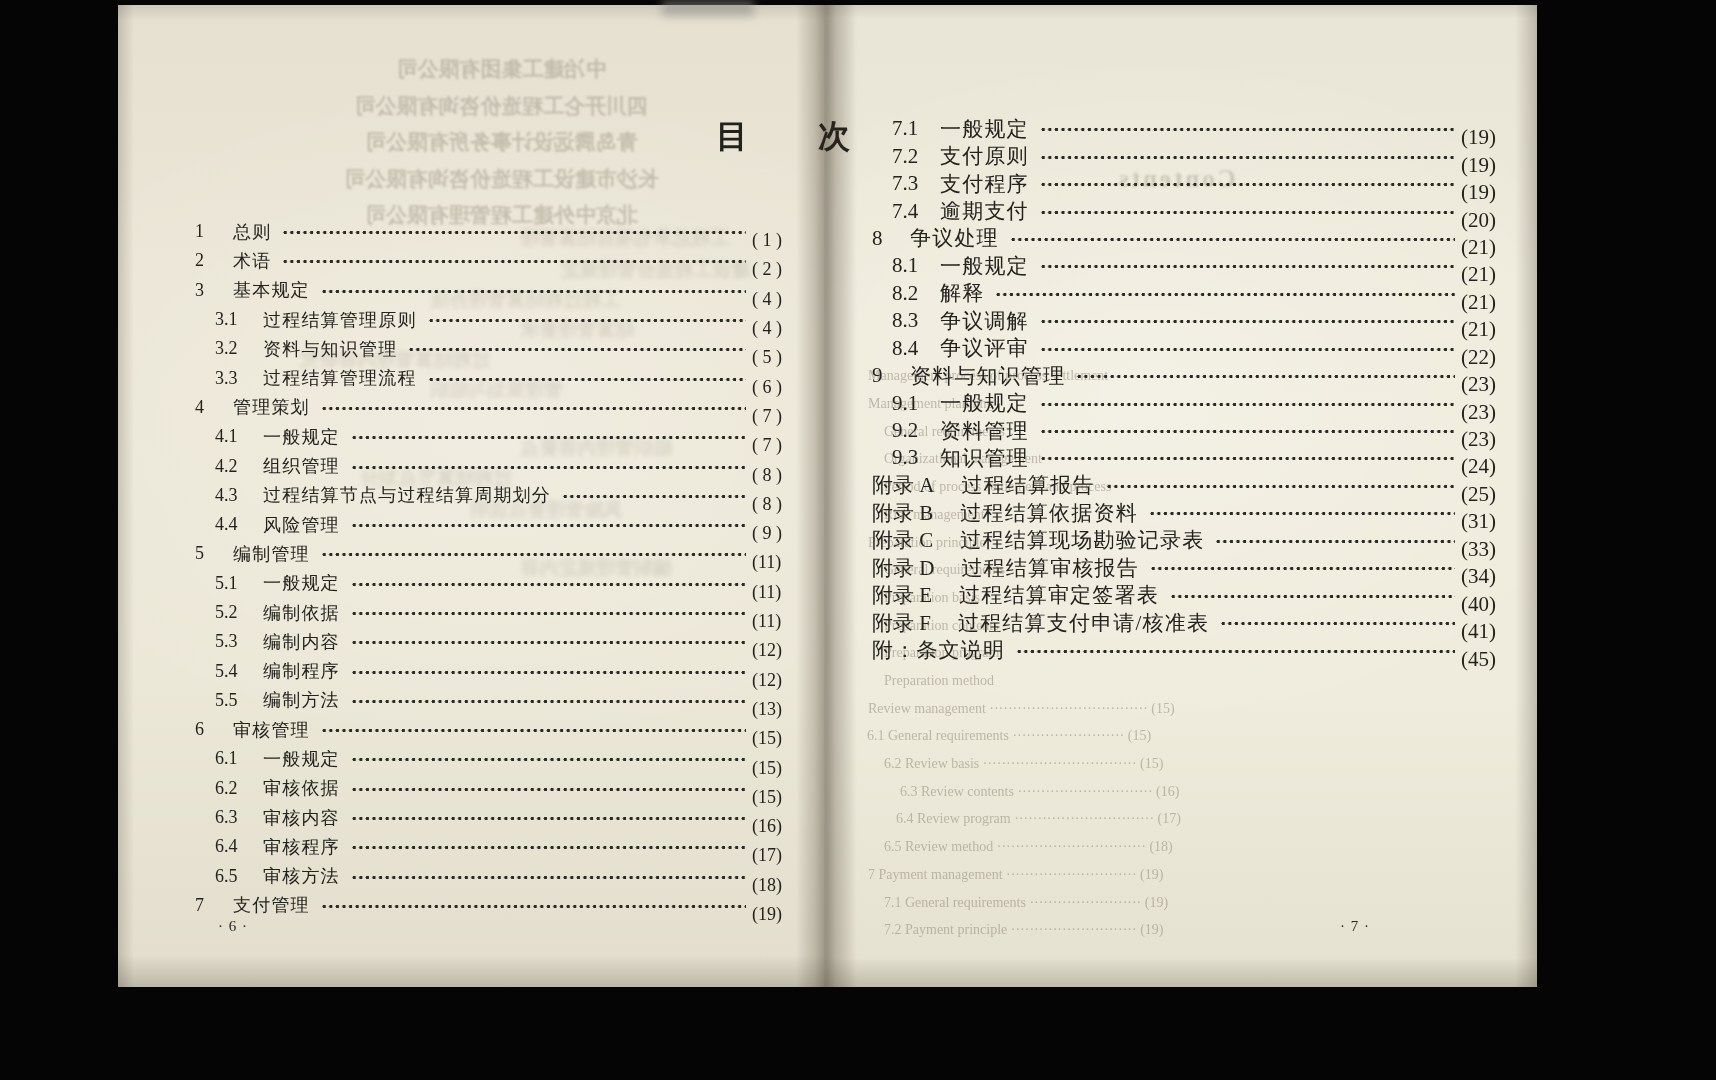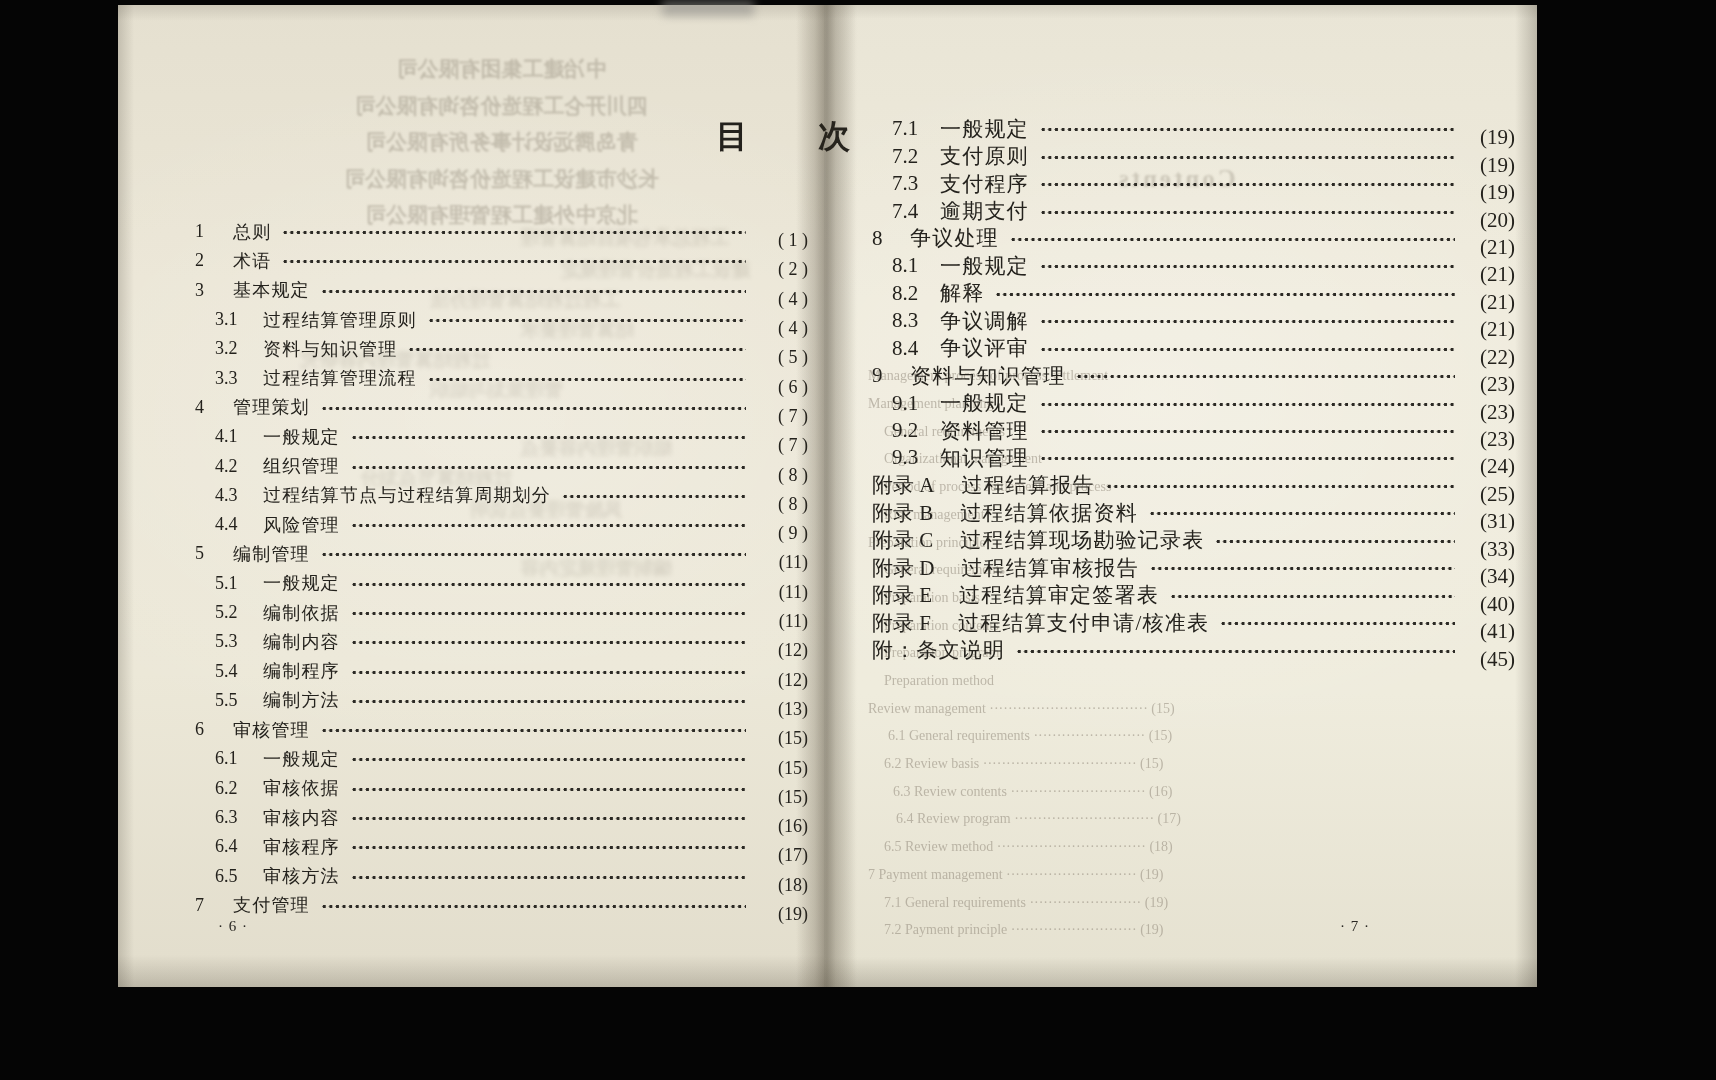--- a/index.html
+++ b/index.html
@@ -65,21 +65,21 @@
   .toc-right .toc-row{height:27.45px;}
   .num{white-space:nowrap;flex:0 0 auto;}
   .lvl1 .num{min-width:15px;margin-right:23px;}
   .lvl2{padding-left:20px;}
   .lvl2 .num{min-width:32px;margin-right:16px;}
   .lvl0 .num{margin-right:27px;}
   .lbl{white-space:nowrap;letter-spacing:1.2px;flex:0 0 auto;}
   .dots{flex:1 1 auto;height:7px;margin:0 6px 0 11px;align-self:center;position:relative;top:1px;
     background-image:radial-gradient(circle at 3.2px 3.5px,#2b2924 1.6px,rgba(0,0,0,0) 2px);
     background-size:6.6px 7px;background-repeat:repeat-x;background-position:left center;}
-  .pg{flex:0 0 auto;text-align:right;white-space:pre;margin-top:18px;}
+  .pg{flex:0 0 auto;text-align:left;white-space:pre;margin-top:18px;}
   .toc-left .pg{width:56px;}
   .toc-right .pg{width:54px;}
   
   .footer{position:absolute;top:913px;font-size:15px;color:#2a2823;letter-spacing:1px;z-index:3;}
   .f-left{left:100px;}
   .f-right{left:516px;}
 </style>
 </head>
 <body>
 
@@ -385,21 +385,21 @@
     <span class="ghost-en-line" style="left: 60px; top: 446px;">Organizational management</span>
     <span class="ghost-en-line" style="left: 60px; top: 474px;">Period of process settlement and process</span>
     <span class="ghost-en-line" style="left: 60px; top: 502px;">Risk management</span>
     <span class="ghost-en-line" style="left: 44px; top: 530px;">Preparation principle</span>
     <span class="ghost-en-line" style="left: 60px; top: 557px;">General requirements</span>
     <span class="ghost-en-line" style="left: 60px; top: 585px;">Preparation basis</span>
     <span class="ghost-en-line" style="left: 60px; top: 613px;">Preparation contents</span>
     <span class="ghost-en-line" style="left: 60px; top: 640px;">Preparation program</span>
     <span class="ghost-en-line" style="left: 60px; top: 668px;">Preparation method</span>
     <span class="ghost-en-line" style="left: 44px; top: 696px;">Review management ·································· (15)</span>
-    <span class="ghost-en-line" style="left: 64px; top: 723px;">6.1  General requirements ························ (15)</span>
+    <span class="ghost-en-line" style="left: 43px; top: 723px;">6.1  General requirements ························ (15)</span>
     <span class="ghost-en-line" style="left: 60px; top: 751px;">6.2  Review basis ································· (15)</span>
-    <span class="ghost-en-line" style="left: 69px; top: 779px; text-align: right;">6.3  Review contents ····························· (16)</span>
+    <span class="ghost-en-line" style="left: 76px; top: 779px; text-align: right;">6.3  Review contents ····························· (16)</span>
     <span class="ghost-en-line" style="left: 72px; top: 806px;">6.4  Review program ······························ (17)</span>
     <span class="ghost-en-line" style="left: 60px; top: 834px;">6.5  Review method ································ (18)</span>
     <span class="ghost-en-line" style="left: 44px; top: 862px;">7  Payment management ···························· (19)</span>
     <span class="ghost-en-line" style="left: 60px; top: 890px;">7.1  General requirements ························ (19)</span>
     <span class="ghost-en-line" style="left: 60px; top: 917px;">7.2  Payment principle ··························· (19)</span>
   </div>
 
 </body></html>

